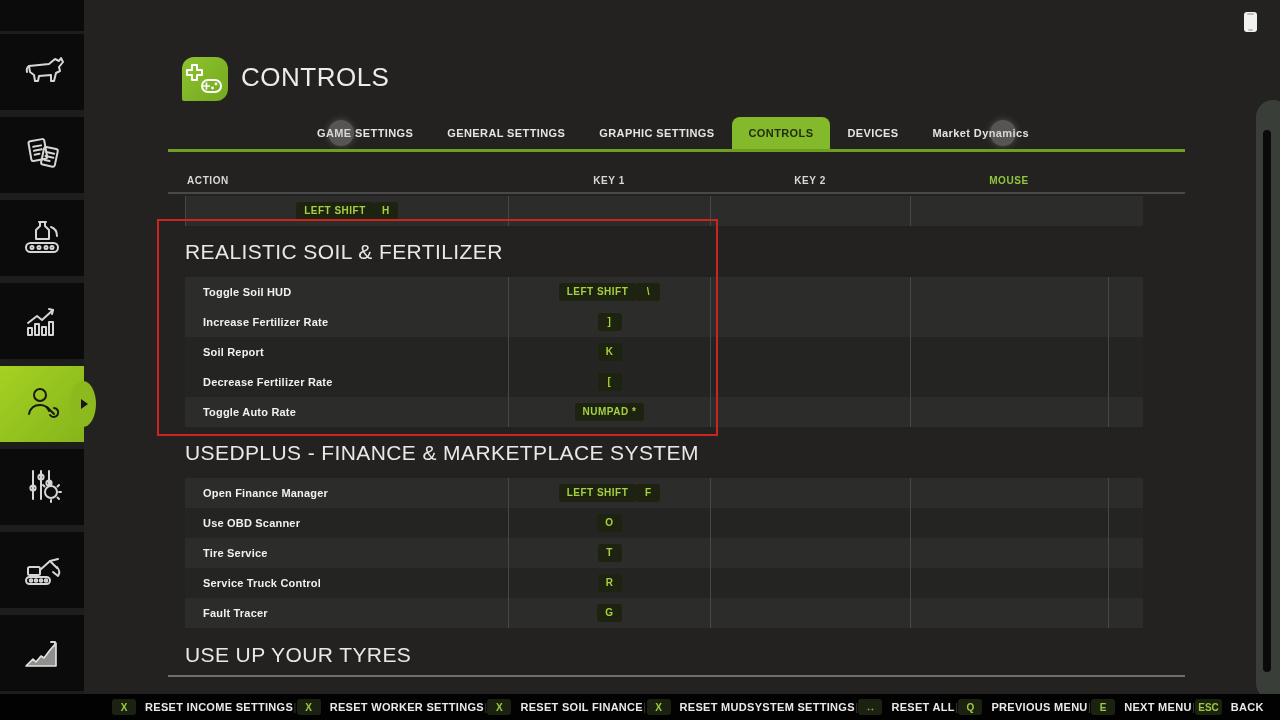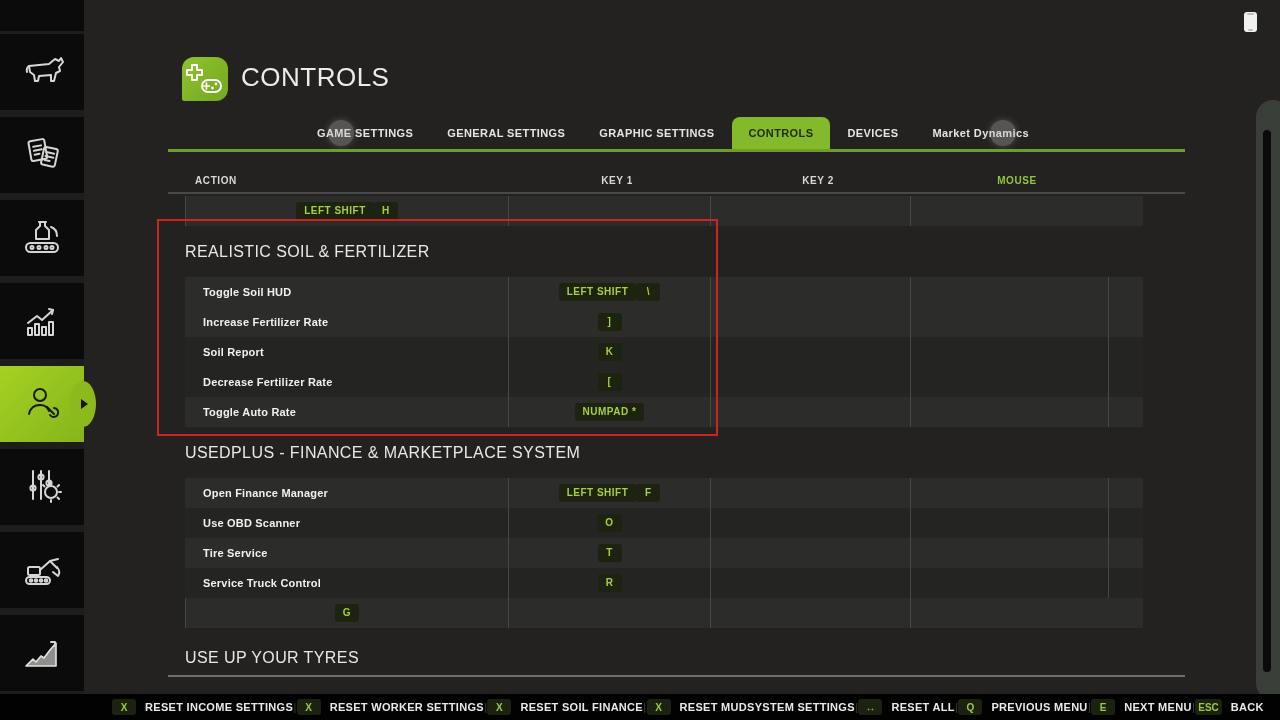--- a/index.html
+++ b/index.html
@@ -28,39 +28,39 @@
     letter-spacing:.5px;font-weight:400;}
   
   .tabs{position:absolute;left:300px;top:117px;height:32px;display:flex;align-items:center;}
   .tab{padding:0 17px;height:32px;line-height:32px;font-size:11px;font-weight:700;
     color:#e4e4e2;letter-spacing:.4px;white-space:nowrap;}
   .tab.active{background:#85b92c;color:#222d0e;border-radius:8px 8px 0 0;}
   .tab-line{position:absolute;left:168px;top:149px;width:1017px;height:3px;background:#6f9f22;}
   .cursor-dot{position:absolute;width:26px;height:26px;border-radius:50%;
     background:rgba(185,185,185,.34);box-shadow:0 0 7px rgba(185,185,185,.3);z-index:5;}
   
-  .thead{position:absolute;left:176px;top:171px;width:1017px;display:grid;
+  .thead{position:absolute;left:168px;top:171px;width:1017px;display:grid;
     grid-template-columns:340px 202px 200px 198px;height:18px;align-items:center;}
   .thead span{font-size:10px;font-weight:700;color:#d8d8d6;letter-spacing:.6px;}
   .thead .h-action{padding-left:19px;text-align:left;}
   .thead .hc{text-align:center;}
   .thead .hm{color:#8fc73e;text-align:center;}
   .head-line{position:absolute;left:168px;top:192px;width:1017px;height:2px;background:#57575b;opacity:.75;}
   .table-body{position:absolute;left:168px;top:196px;width:1017px;}
   .row{display:grid;grid-template-columns:323px 202px 200px 198px 35px;height:30px;margin-left:17px;width:958px;}
   .row.light{background:#2c2c2a;}
   .row.dark{background:#242422;}
   .cell{display:flex;align-items:center;}
   .cell.label{padding-left:18px;font-size:11px;font-weight:700;color:#f1f1ef;letter-spacing:.2px;}
   .cell.keys{border-left:1px solid #48484a;justify-content:center;align-items:center;}
   .cell.tail{border-left:1px solid #48484a;}
   .badge{background:#1d2310;color:#a5d03f;font-size:10px;font-weight:700;letter-spacing:.5px;
     padding:3px 8px;border-radius:3px;min-width:8px;text-align:center;line-height:12px;}
   .section-title{height:51px;display:flex;align-items:center;padding-left:17px;
-    font-size:16px;color:#e8e8e6;letter-spacing:.4px;}
+    font-size:21px;color:#e8e8e6;letter-spacing:.4px;}
   .section-title.tail{height:39px;align-items:flex-end;padding-bottom:8px;
     border-bottom:2px solid #6f6f6d;width:1000px;}
   .highlight-box{position:absolute;left:157px;top:219px;width:557px;height:213px;
     border:2px solid #c9261d;z-index:6;pointer-events:none;}
   
   .phone{position:absolute;left:1244px;top:12px;width:13px;height:20px;background:#f1f1ef;
     border-radius:3px;}
   .phone::before{content:'';position:absolute;left:3px;top:1px;width:7px;height:2px;background:#bdbdbb;border-radius:1px;}
   .phone::after{content:'';position:absolute;left:4px;bottom:1px;width:5px;height:2px;background:#bdbdbb;border-radius:1px;}
   .scroll-pill{position:absolute;left:1256px;top:100px;width:34px;height:600px;
@@ -285,20 +285,21 @@
       <div class="row dark">
         <div class="cell label">Service Truck Control</div>
         <div class="cell keys">
           <span class="badge">R</span>
         </div>
         <div class="cell keys"></div>
         <div class="cell keys"></div>
         <div class="cell tail"></div>
       </div>
       <div class="row light">
+        <div class="cell label">Fault Tracer</div>
         <div class="cell keys">
           <span class="badge">G</span>
         </div>
         <div class="cell keys"></div>
         <div class="cell keys"></div>
         <div class="cell tail"></div>
       </div>
     </div>
     <div>
       <div class="section-title tail">USE UP YOUR TYRES</div>

